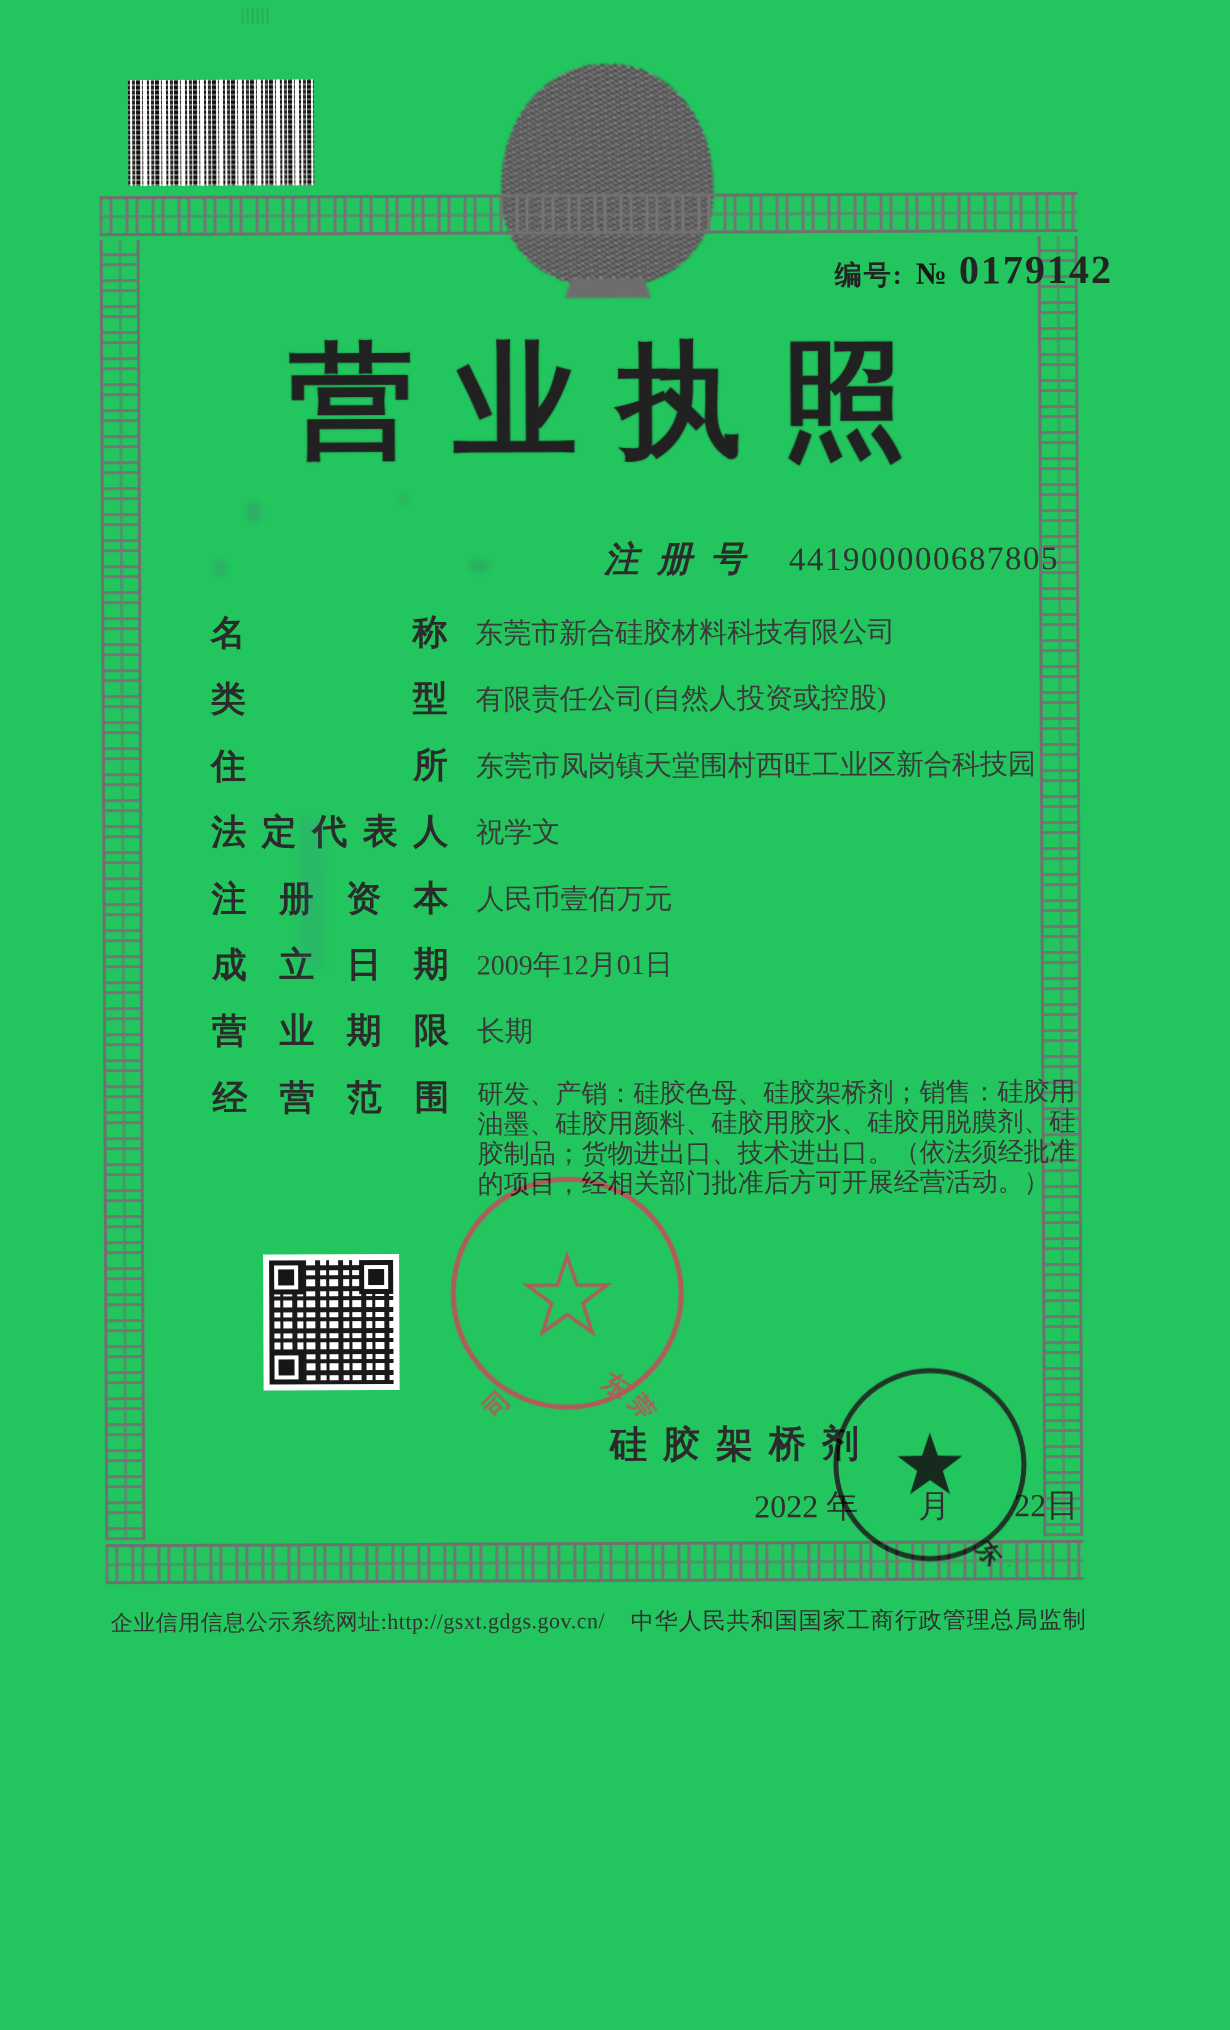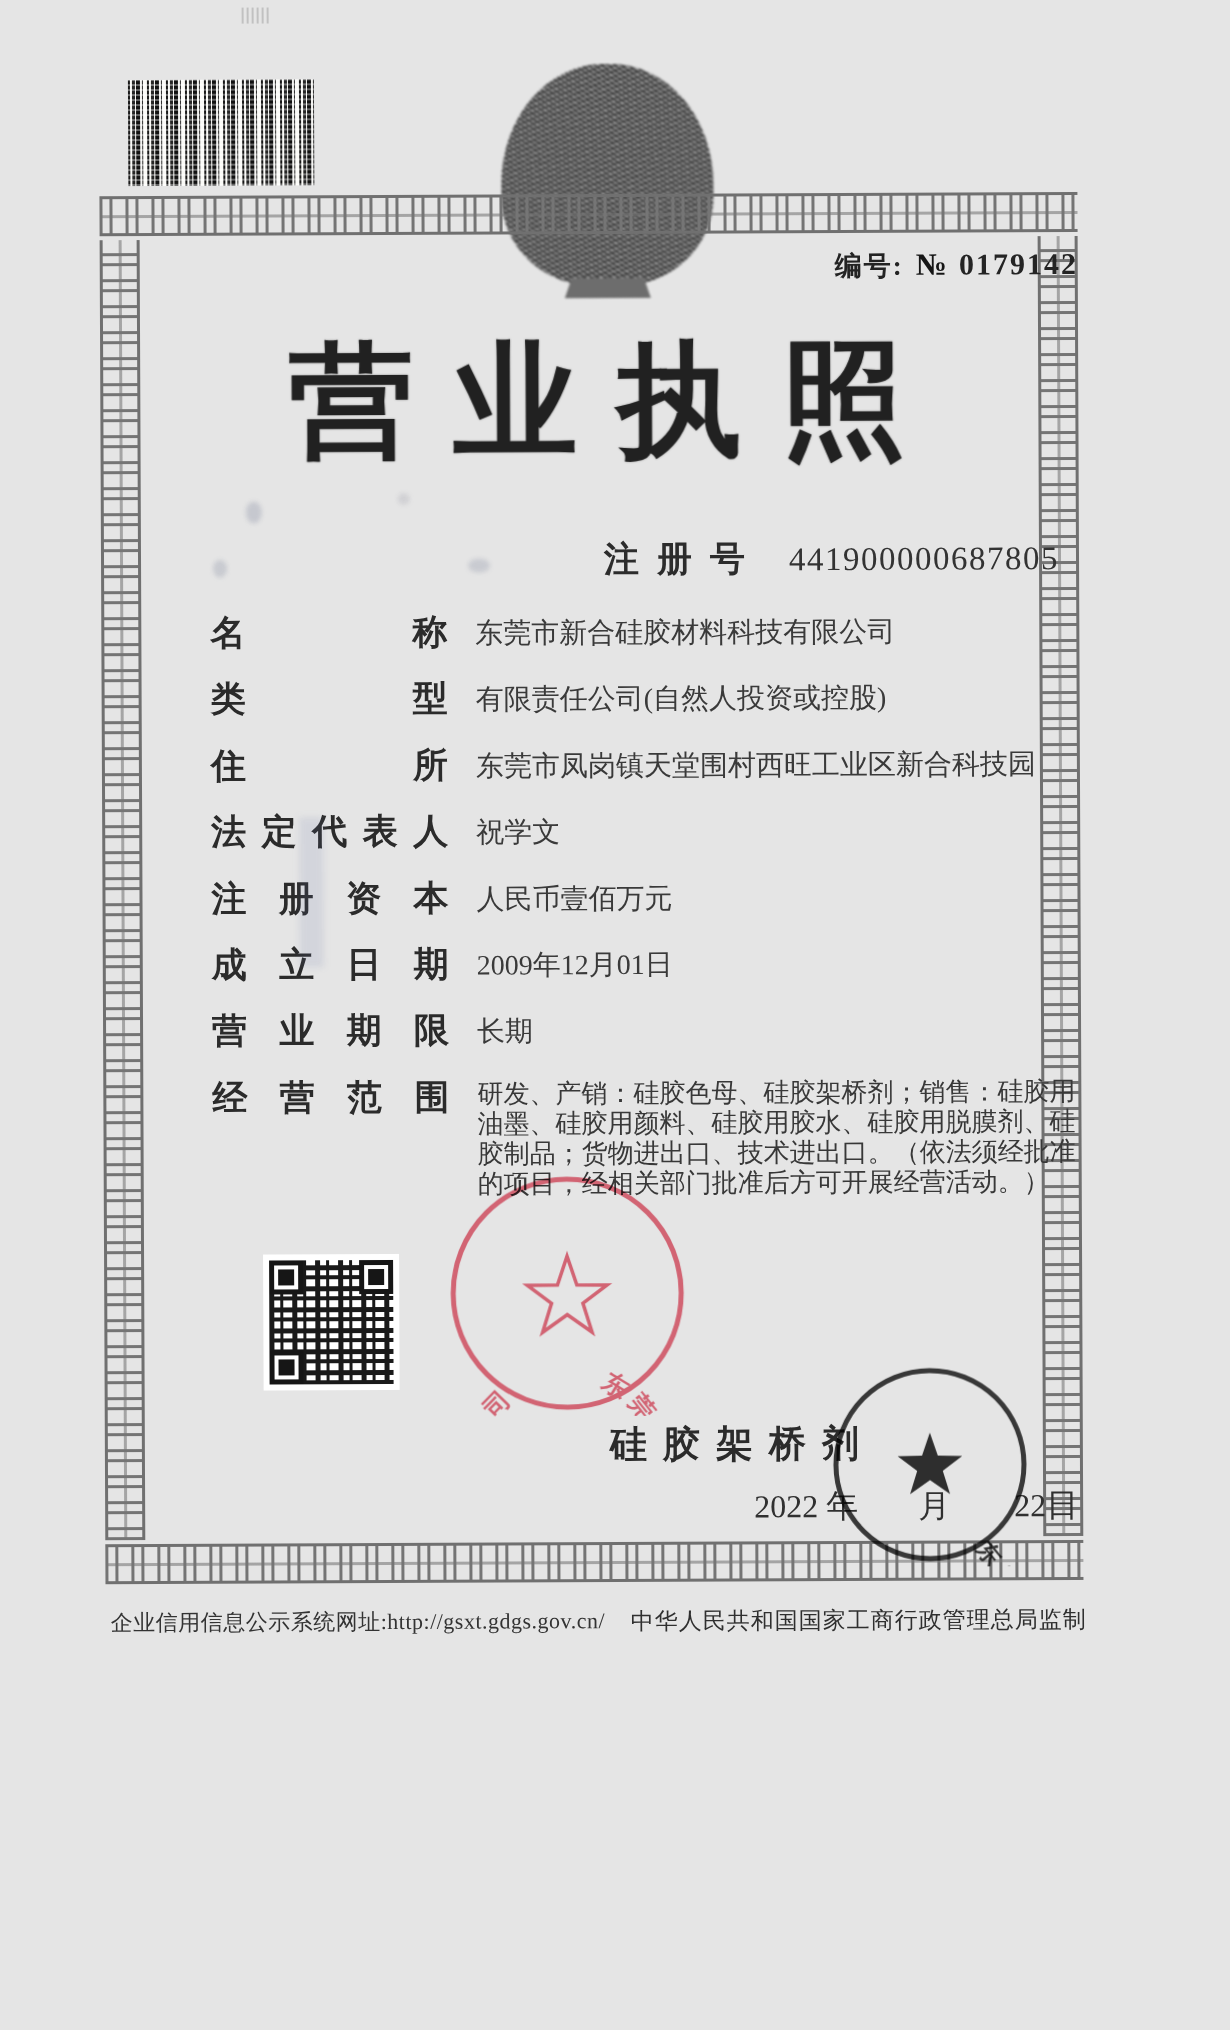--- a/index.html
+++ b/index.html
@@ -1,19 +1,19 @@
 <!DOCTYPE html>
 <html><head>
 <meta charset="utf-8">
 <style>
   * { margin:0; padding:0; box-sizing:border-box; }
   html,body { background:#ffffff; }
   .page {
     position:relative; width:1230px; height:2030px;
-    background:#e5e5e5; overflow:hidden;
+    background:#22c55e; overflow:hidden;
     font-family:"Liberation Serif", serif; color:#2e2e2e;
   }
   .scan { position:absolute; inset:0; transform:rotate(-0.25deg); }
 
   
   .barcode {
     position:absolute; left:132px; top:78px; width:186px; height:106px;
     background:
       repeating-linear-gradient(0deg, rgba(255,255,255,.35) 0 2px, rgba(0,0,0,0) 2px 5px),
       repeating-linear-gradient(90deg,
@@ -57,35 +57,35 @@
     background:
       repeating-linear-gradient(0deg, #757575 0 3px, rgba(0,0,0,0) 3px 10px, #757575 10px 13px, rgba(0,0,0,0) 13px 26px),
       linear-gradient(90deg, rgba(0,0,0,0) 0 16px, rgba(112,112,112,.55) 16px 19px, rgba(0,0,0,0) 19px 40px);
   }
   .band-left { left:4px; } .band-right { right:4px; }
 
   
   .serial { position:absolute; left:838px; top:248px; display:flex; align-items:baseline; gap:12px; }
   .serial-label { font-size:27px; font-weight:600; color:#232323; letter-spacing:2px; }
   .serial-symbol { font-size:31px; font-weight:700; color:#161616; }
-  .serial-number { font-size:30px; font-weight:600; color:#242424; letter-spacing:2px; }
+  .serial-number { font-size:40px; font-weight:600; color:#242424; letter-spacing:2px; }
 
   
   .doc-title {
     position:absolute; left:292px; top:338px;
     font-family:"Liberation Sans", sans-serif;
     font-size:124px; font-weight:900; color:#212121;
     letter-spacing:40px; white-space:nowrap; line-height:1;
     text-shadow:0 0 2px rgba(40,40,40,.55);
     filter:blur(.3px);
   }
 
   
   .regline { position:absolute; left:606px; top:536px; display:flex; align-items:baseline; }
-  .regline-label { font-size:35px; font-weight:600; color:#2c2c2c; letter-spacing:18px; }
+  .regline-label { font-size:35px; font-weight:600; color:#2c2c2c; letter-spacing:18px;font-style:italic; }
   .regline-number { font-size:33px; color:#333; margin-left:26px; letter-spacing:1.5px; }
 
   
   .rows { position:absolute; left:212px; top:612px; width:880px; }
   .row { display:flex; align-items:flex-start; height:66.4px; }
   .row-label {
     width:237px; flex:0 0 237px; display:flex; justify-content:space-between;
     font-size:35px; font-weight:600; color:#2b2b2b; line-height:1.15;
   }
   .row-value {

